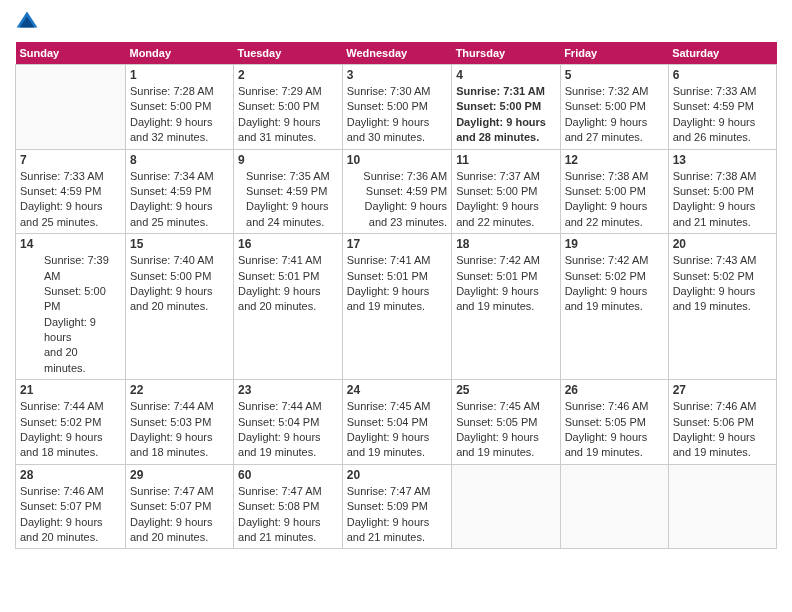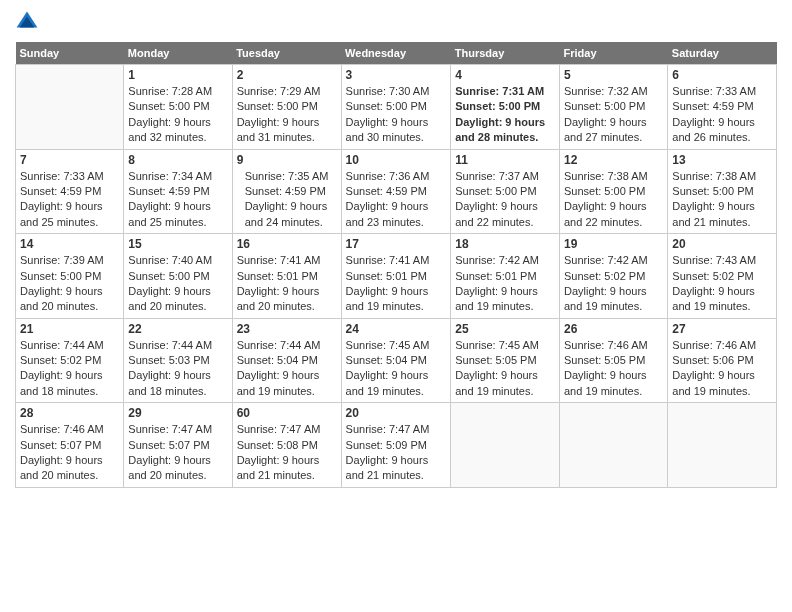--- a/index.html
+++ b/index.html
@@ -49,21 +49,21 @@
     .location {
       font-size: 14px;
       color: #555;
     }
     table {
       width: 100%;
       border-collapse: collapse;
       font-size: 10px;
     }
     thead tr th {
-      background-color: #737373;
+      background-color: #be185d;
       color: white;
       padding: 5px 4px;
       text-align: left;
       font-size: 11px;
       font-weight: bold;
     }
     tbody tr td {
       border: 1px solid #ccc;
       vertical-align: top;
       padding: 3px 4px;
@@ -181,21 +181,21 @@
           </td>
           <td>
             <div class="day-number">9</div>
             <div class="day-info" style="white-space: pre-line; margin-left: 8px;">Sunrise: 7:35 AM
 Sunset: 4:59 PM
 Daylight: 9 hours
 and 24 minutes.</div>
           </td>
           <td>
             <div class="day-number">10</div>
-            <div class="day-info" style="white-space: pre-line;">Sunrise: 7:36 AM
+            <div class="day-info" style="white-space: pre-line; text-align: right;">Sunrise: 7:36 AM
 Sunset: 4:59 PM
 Daylight: 9 hours
 and 23 minutes.</div>
           </td>
           <td>
             <div class="day-number">11</div>
             <div class="day-info" style="white-space: pre-line;">Sunrise: 7:37 AM
 Sunset: 5:00 PM
 Daylight: 9 hours
 and 22 minutes.</div>
@@ -211,21 +211,21 @@
             <div class="day-number">13</div>
             <div class="day-info" style="white-space: pre-line;">Sunrise: 7:38 AM
 Sunset: 5:00 PM
 Daylight: 9 hours
 and 21 minutes.</div>
           </td>
         </tr>
         <tr>
           <td>
             <div class="day-number">14</div>
-            <div class="day-info" style="white-space: pre-line;">Sunrise: 7:39 AM
+            <div class="day-info" style="white-space: pre-line; margin-left: 24px;">Sunrise: 7:39 AM
 Sunset: 5:00 PM
 Daylight: 9 hours
 and 20 minutes.</div>
           </td>
           <td>
             <div class="day-number">15</div>
             <div class="day-info" style="white-space: pre-line;">Sunrise: 7:40 AM
 Sunset: 5:00 PM
 Daylight: 9 hours
 and 20 minutes.</div>

